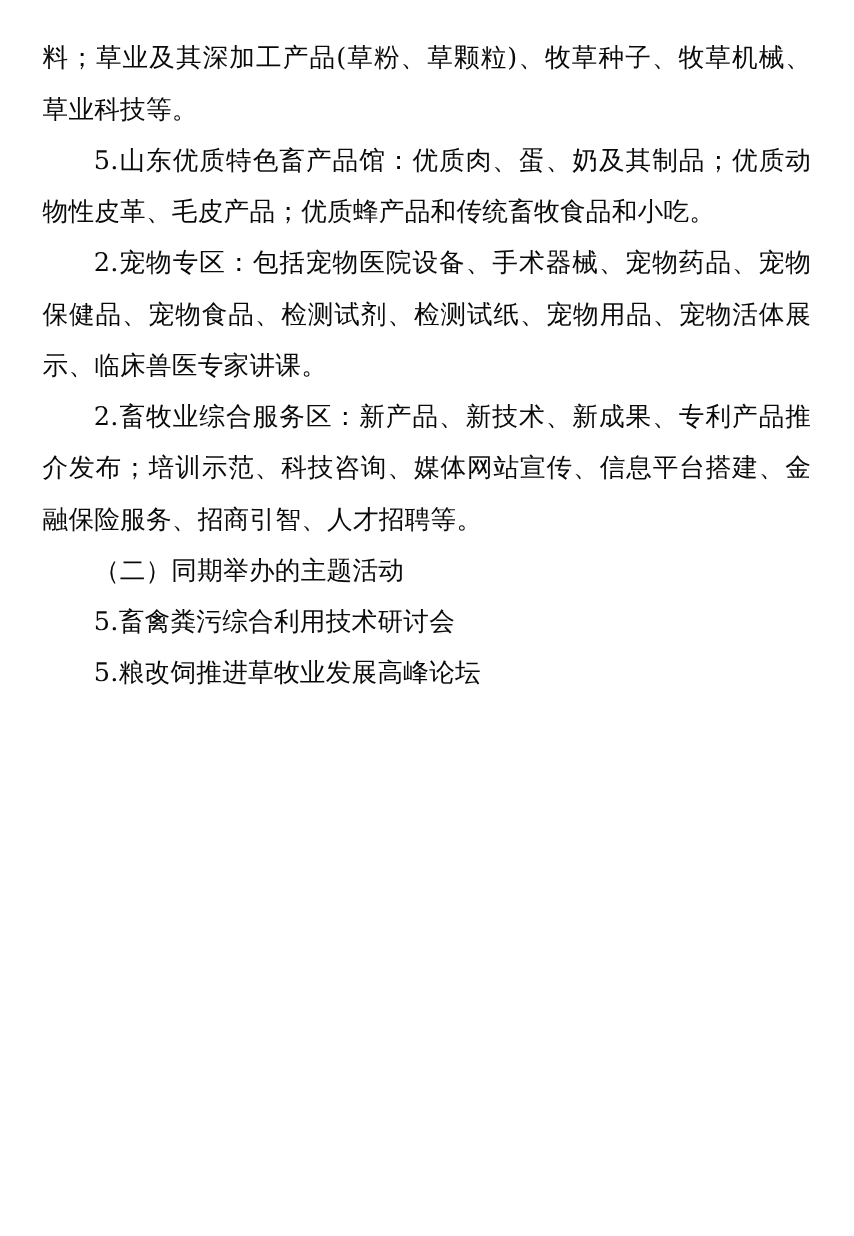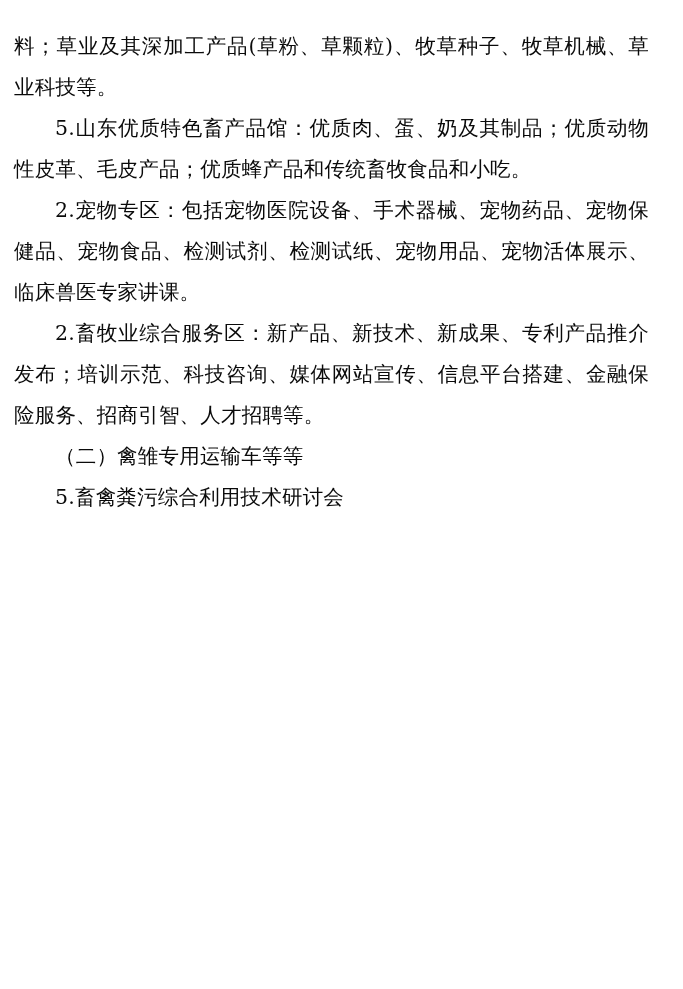--- a/index.html
+++ b/index.html
@@ -12,21 +12,21 @@
     background: #ffffff;
     font-family: "DejaVu Serif", "Liberation Serif", serif;
     color: #0a0a0a;
     overflow: hidden;
   }
   #page {
     position: relative;
     width: 683px;
     height: 989px;
     box-sizing: border-box;
-    padding: 26px 34px 0 14px;
+    padding: 26px 34px 0 34px;
   }
   .para {
     font-size: 20.5px;
     line-height: 41px;
     text-align: justify;
     text-justify: inter-ideograph;
     letter-spacing: 0.2px;
     margin: 0;
     white-space: pre-wrap;
   }
@@ -39,16 +39,17 @@
 </style>
 </head>
 <body>
 
 <div id="page">
   <div>
     <p class="para">料；草业及其深加工产品(草粉、草颗粒)、牧草种子、牧草机械、草业科技等。</p>
     <p class="para indent">5.山东优质特色畜产品馆：优质肉、蛋、奶及其制品；优质动物性皮革、毛皮产品；优质蜂产品和传统畜牧食品和小吃。</p>
     <p class="para indent">2.宠物专区：包括宠物医院设备、手术器械、宠物药品、宠物保健品、宠物食品、检测试剂、检测试纸、宠物用品、宠物活体展示、临床兽医专家讲课。</p>
     <p class="para indent">2.畜牧业综合服务区：新产品、新技术、新成果、专利产品推介发布；培训示范、科技咨询、媒体网站宣传、信息平台搭建、金融保险服务、招商引智、人才招聘等。</p>
-    <p class="para indent tight">（二）禽雏专用运输车等等</p>
+    <p class="para indent tight">（二）同期举办的主题活动</p>
     <p class="para indent tight">5.畜禽粪污综合利用技术研讨会</p>
+    <p class="para indent tight">5.粮改饲推进草牧业发展高峰论坛</p>
   </div>
 </div>
 
 </body></html>

